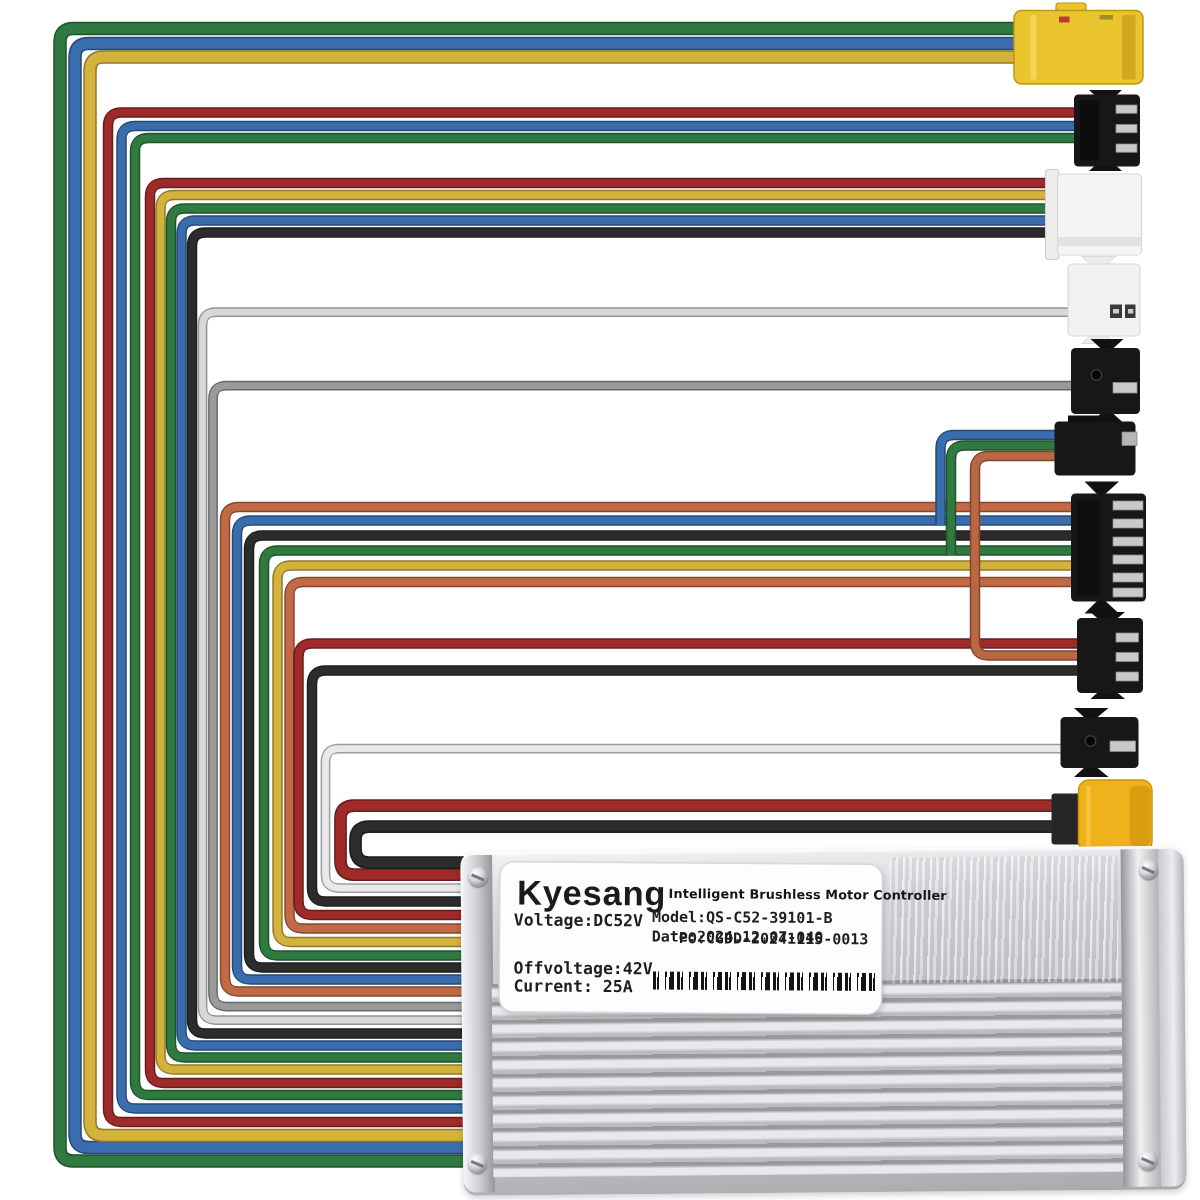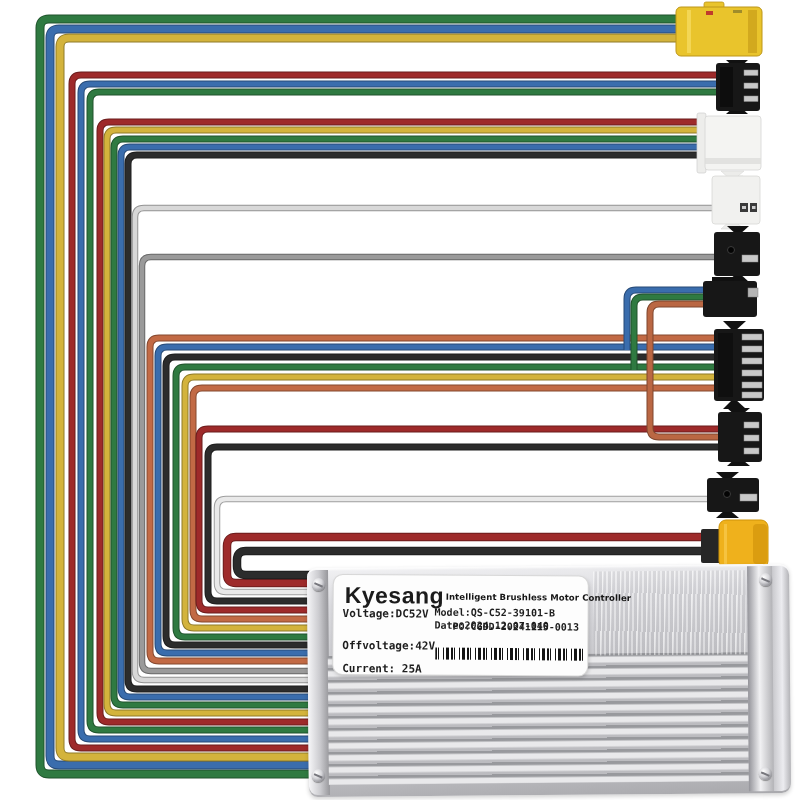--- a/index.html
+++ b/index.html
@@ -36,21 +36,21 @@
     border-radius:9px;transform:rotate(0.9deg);
     box-shadow:0 0 0 1px #d8d8d8, 1px 2px 4px rgba(0,0,0,0.22);}
   .brand{position:absolute;left:11px;top:7px;font-weight:bold;font-size:23px;color:#1b1b1b;
     letter-spacing:0.5px;font-family:"Liberation Sans",sans-serif;}
   .subtitle{position:absolute;left:112px;top:16px;font-weight:bold;font-size:8.5px;color:#151515;
     white-space:nowrap;letter-spacing:0.1px;font-family:"DejaVu Sans",sans-serif;}
   .lrow,.rrow{position:absolute;font-family:"DejaVu Sans Mono",monospace;font-weight:bold;
     color:#1e1e1e;white-space:nowrap;}
   .lrow{left:9px;font-size:11px;}
   .rrow{left:101px;font-size:10px;}
-  .lrow.r1{top:32px;} .lrow.r2{top:64px;} .lrow.r3{top:87px;}
+  .lrow.r1{top:32px;} .lrow.r2{top:64px;} .lrow.r3{top:76px;}
   .rrow.r1{top:31px;} .rrow.r2{top:45px;margin-left:18px;} .rrow.r3{top:44px;}
   .barcode{position:absolute;left:102px;top:72px;width:148px;height:12px;
     background:repeating-linear-gradient(90deg,#141414 0 2px,#fff 2px 3px,#141414 3px 4px,#fff 4px 8px,#141414 8px 9px,#fff 9px 11px,#141414 11px 14px,#fff 14px 16px);}
 </style>
 </head>
 <body>
 
 <div class="stage">
 
   <svg class="layer" width="800" height="800" viewBox="0 0 800 800">

